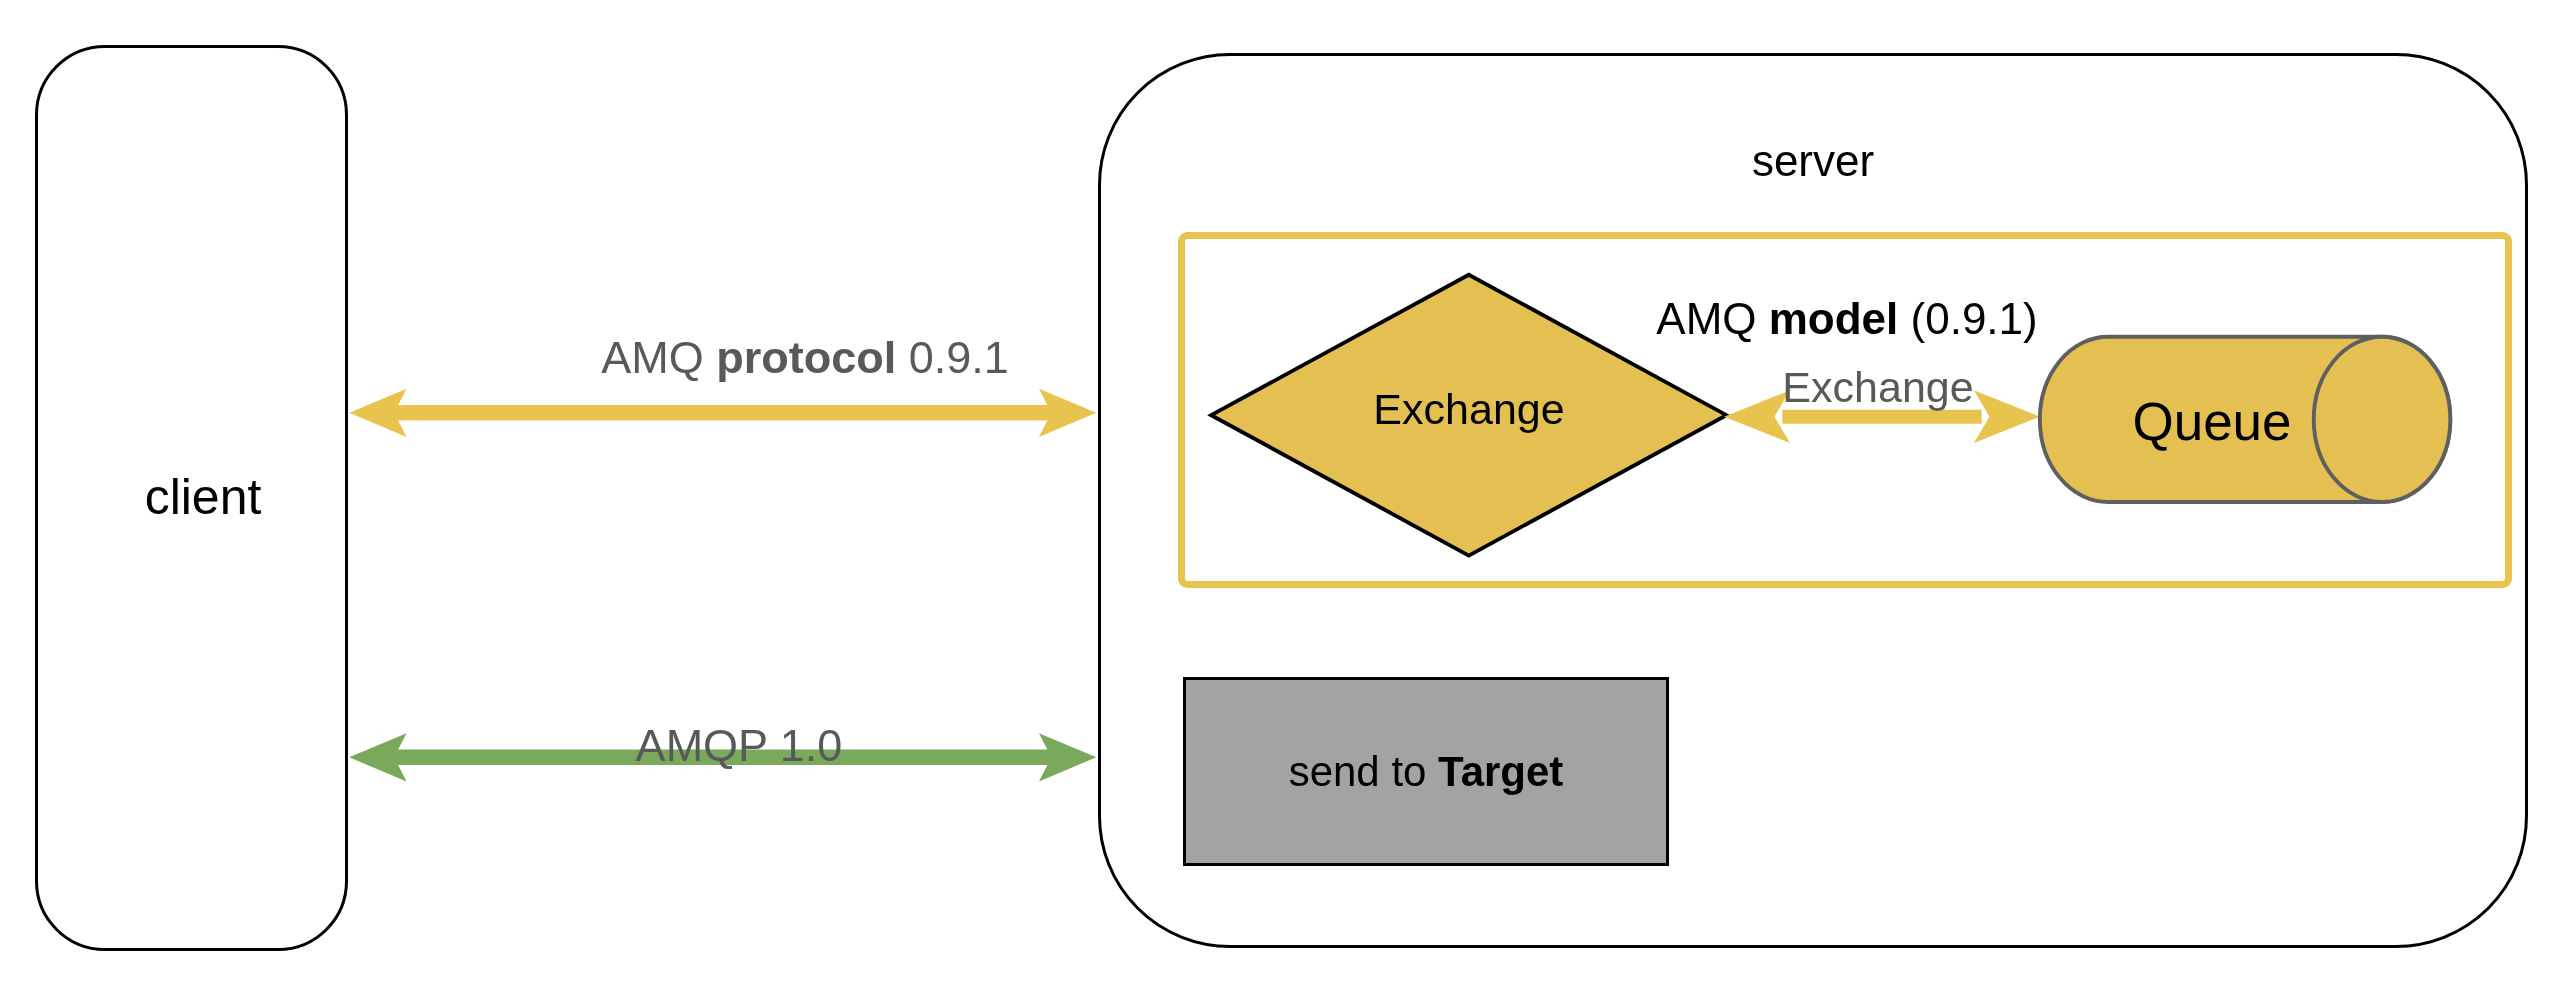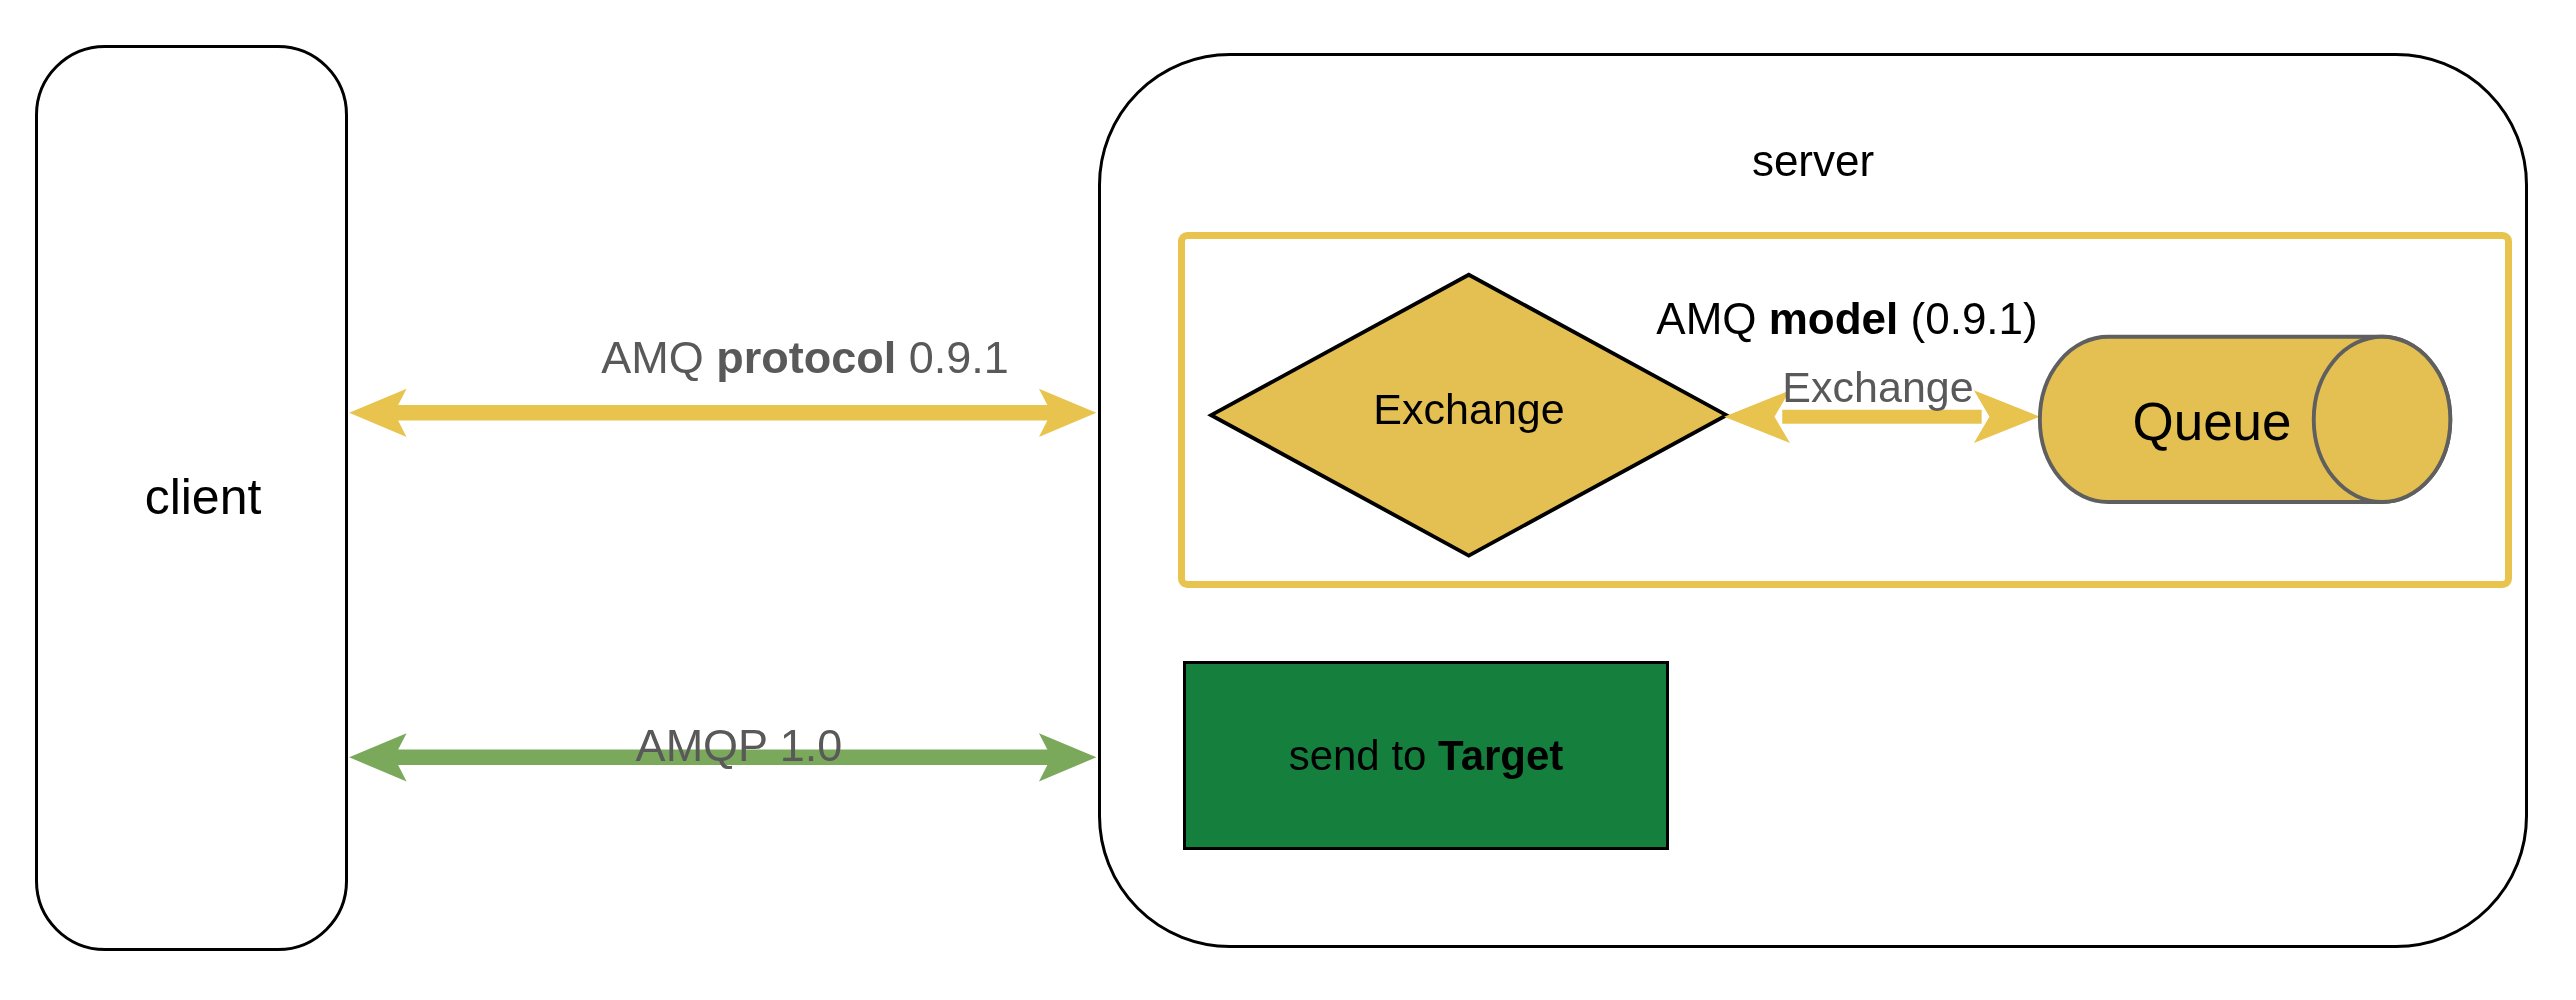--- a/index.html
+++ b/index.html
@@ -78,21 +78,21 @@
 <body>
 
 <div class="canvas">
 
   <div class="box client-box" style="border-color: rgb(0, 0, 0);"></div>
 
   <div class="box server-box" style="border-color: rgb(0, 0, 0);"></div>
 
   <div class="box model-box" style="border-color: rgb(232, 196, 79);"></div>
 
-  <div class="box green-box" style="background-color: #15803d; border-color: rgb(0, 0, 0);">
+  <div class="box green-box" style="background-color: #a3a3a3; border-color: rgb(0, 0, 0); margin-top: 16px;">
     <div><span>send to </span><b>Target</b></div>
   </div>
 
   <svg class="shapes" viewBox="0 0 3320 1290" xmlns="http://www.w3.org/2000/svg">
 
     <g>
       <line x1="500" y1="532" x2="1363" y2="532" stroke-width="20" stroke="#E8C44F"></line>
       <path d="M450 532 L524 501 L508 532 L524 563 Z" fill="#E8C44F"></path>
       <path d="M1413 532 L1339 501 L1355 532 L1339 563 Z" fill="#E8C44F"></path>
     </g>

